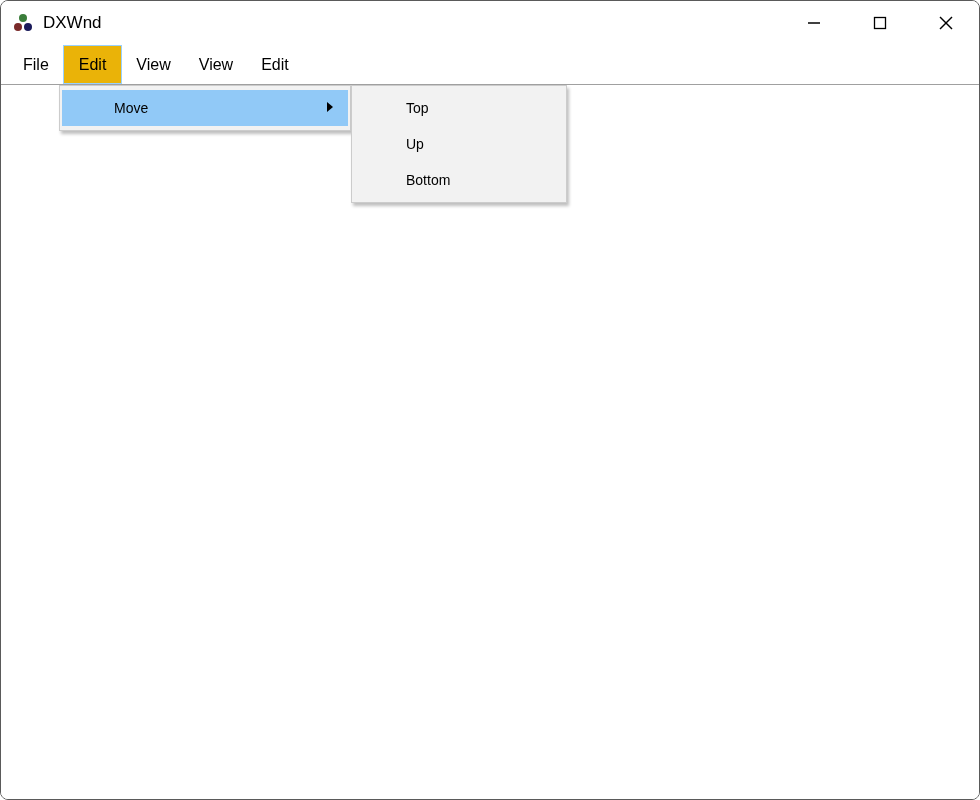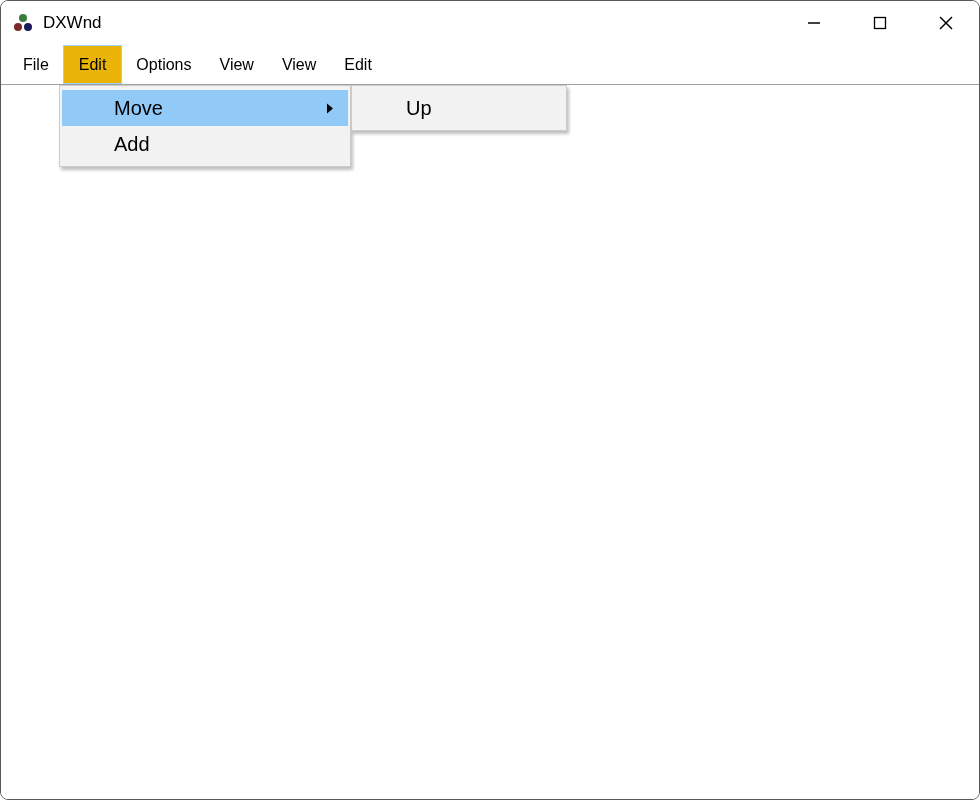--- a/index.html
+++ b/index.html
@@ -92,21 +92,21 @@
   .dd-move {
     left: 350px;
     top: 0px;
     width: 216px;
   }
   .dditem {
     height: 36px;
     display: flex;
     align-items: center;
     padding-left: 52px;
-    font-size: 20px;
+    font-size: 14px;
     position: relative;
   }
   .dditem.highlight {
     background: #91c9f7;
   }
   .submenu-arrow {
     position: absolute;
     right: 14px;
     top: 50%;
     transform: translateY(-50%);
@@ -142,42 +142,44 @@
             <line x1="2" y1="2" x2="14" y2="14" stroke="#000" stroke-width="1.4"></line>
             <line x1="14" y1="2" x2="2" y2="14" stroke="#000" stroke-width="1.4"></line>
           </svg>
       </div>
     </div>
   </div>
 
   <div class="menubar">
     <div class="menuitem">File</div>
     <div class="menuitem active">Edit</div>
-    <div class="menuitem">Options</div>
     <div class="menuitem">View</div>
     <div class="menuitem">View</div>
     <div class="menuitem">Edit</div>
   </div>
 
   <div class="content">
 
     <div class="dropdown dd-edit">
       <div class="dditem highlight">
         <span>Move</span>
         <span class="submenu-arrow">
           <svg width="8" height="12">
               <path d="M1 1 L7 6 L1 11 Z" fill="#000"></path>
             </svg>
         </span>
       </div>
-      <div class="dditem">
-        <span>Add</span>
-      </div>
     </div>
 
     <div class="dropdown dd-move">
       <div class="dditem">
+        <span>Top</span>
+      </div>
+      <div class="dditem">
         <span>Up</span>
+      </div>
+      <div class="dditem">
+        <span>Bottom</span>
       </div>
     </div>
 
   </div>
 </div>
 
 </body></html>

